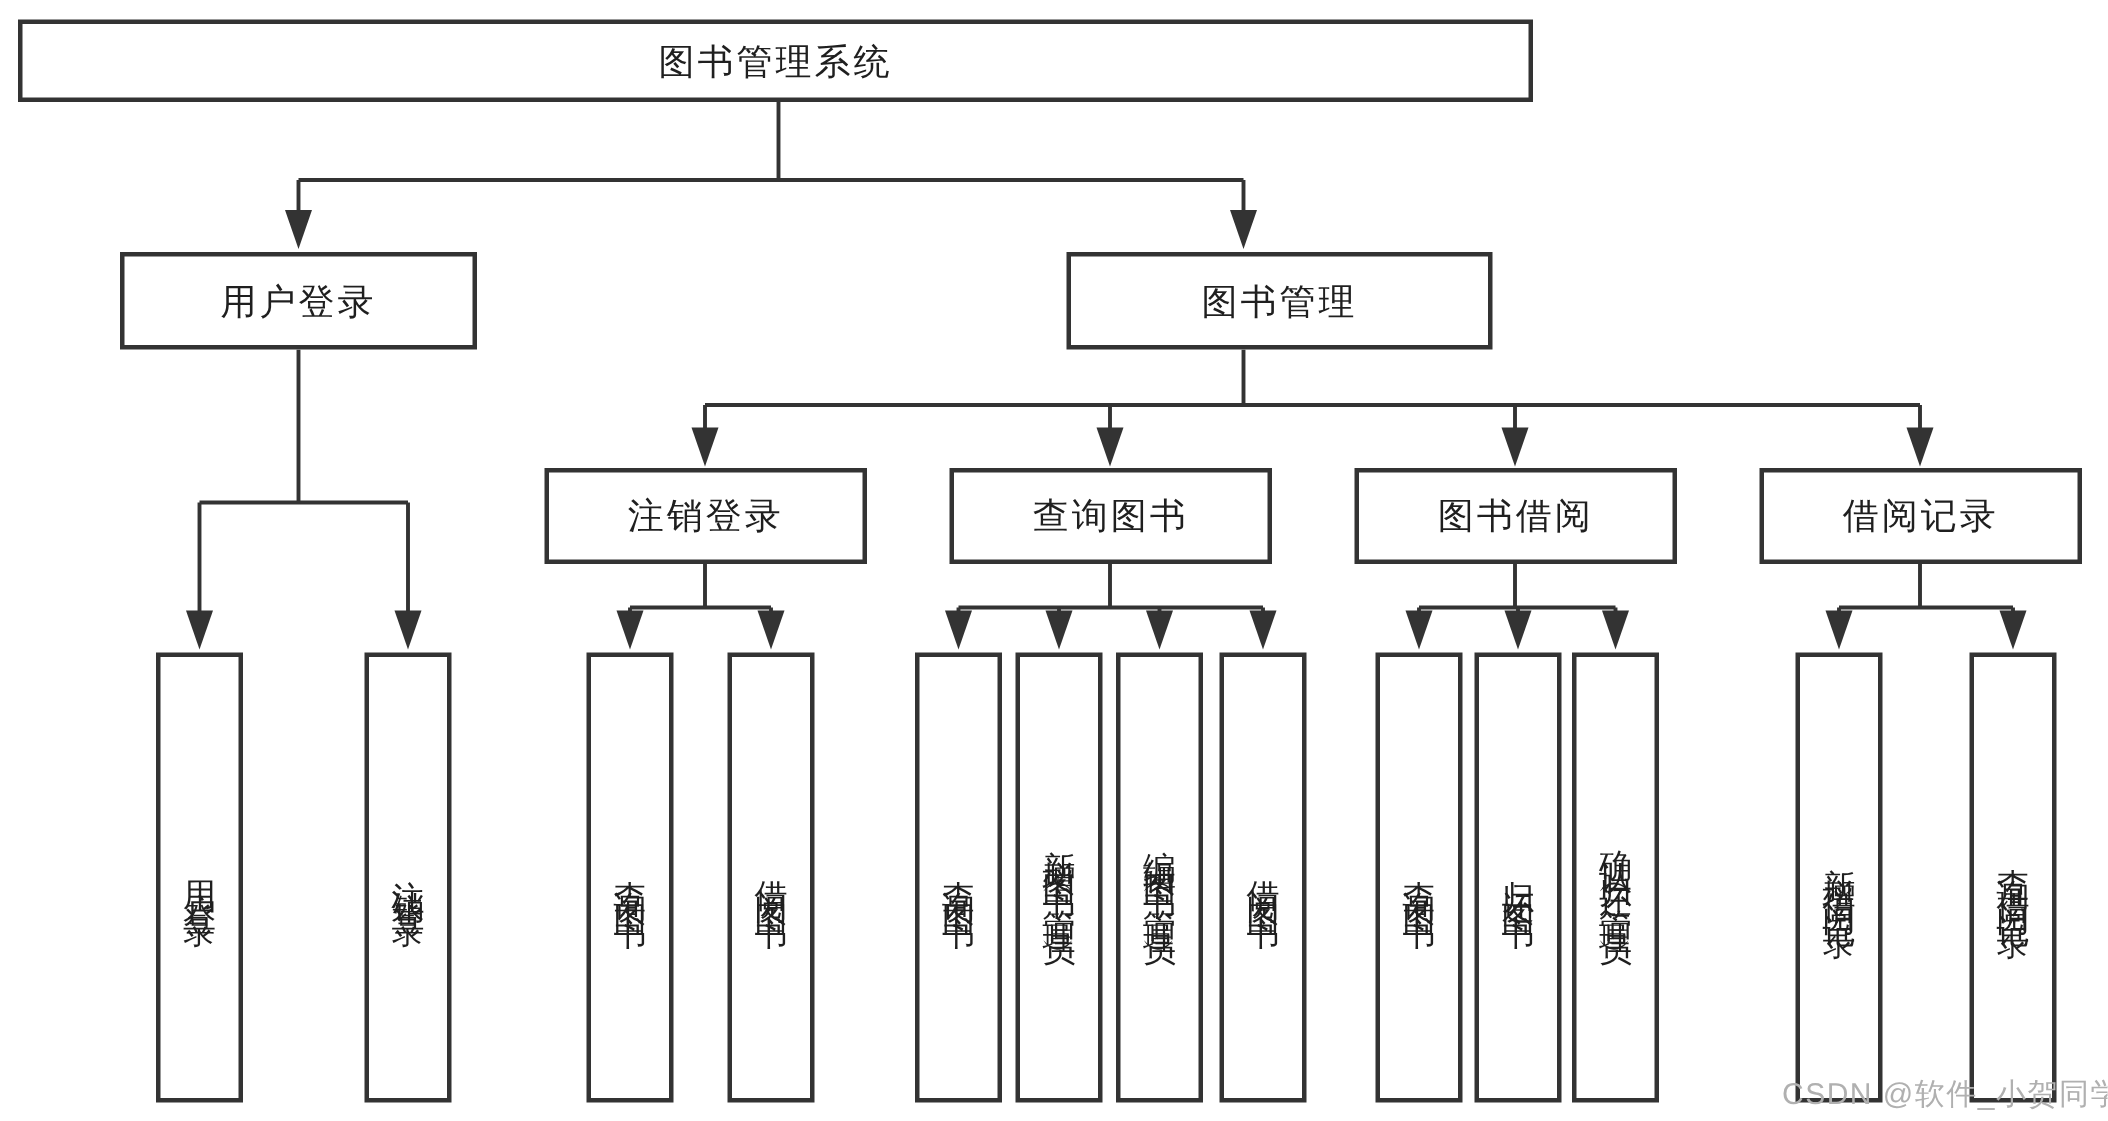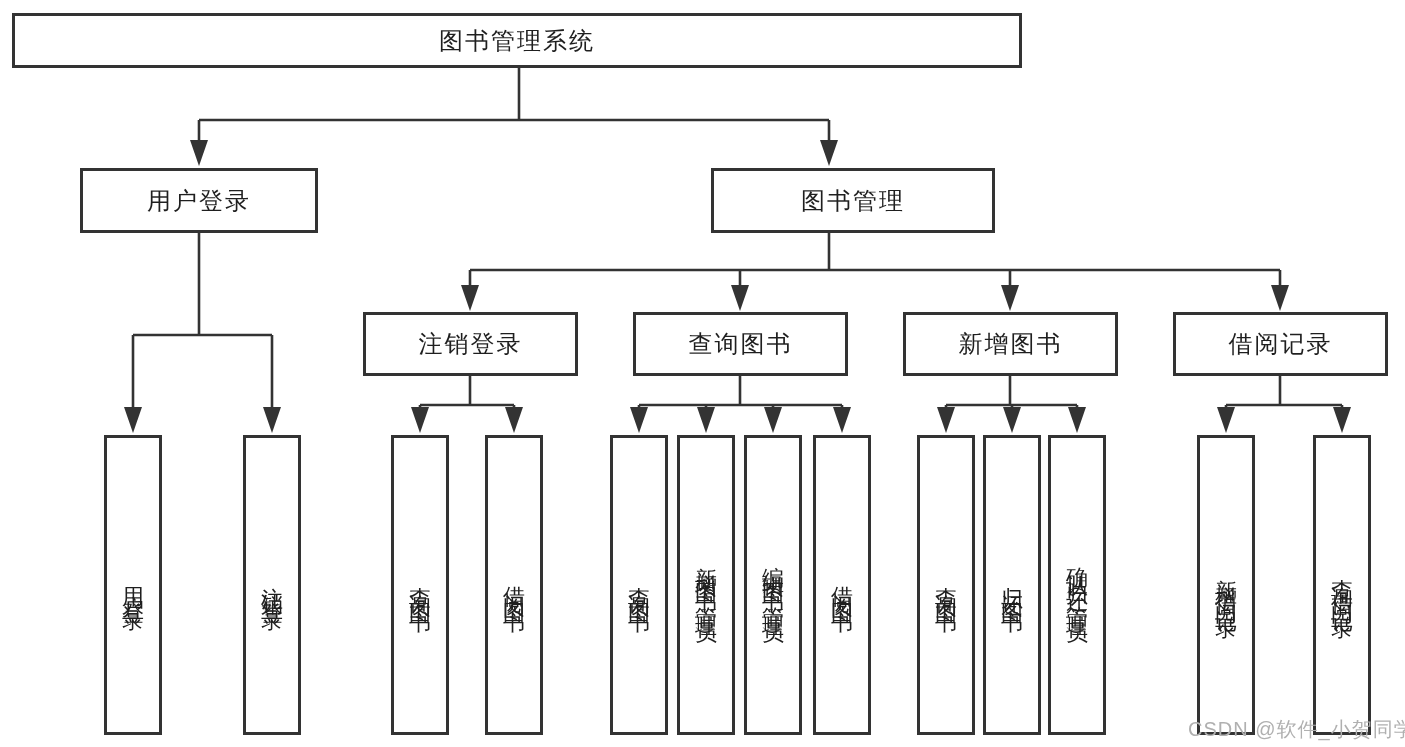--- a/index.html
+++ b/index.html
@@ -148,21 +148,21 @@
     <span>图书管理</span>
   </div>
 
   <div class="hbox" style="left:363px; top:312px; width:215px; height:64px">
     <span>注销登录</span>
   </div>
   <div class="hbox" style="left:633px; top:312px; width:215px; height:64px">
     <span>查询图书</span>
   </div>
   <div class="hbox" style="left:903px; top:312px; width:215px; height:64px">
-    <span>新增图书</span>
+    <span>图书借阅</span>
   </div>
   <div class="hbox" style="left:1173px; top:312px; width:215px; height:64px">
     <span>借阅记录</span>
   </div>
 
   <div class="vbox" style="left:104px">
     <span class="vtext">用户登录</span>
   </div>
   <div class="vbox" style="left:243px">
     <span class="vtext">注销登录</span>

